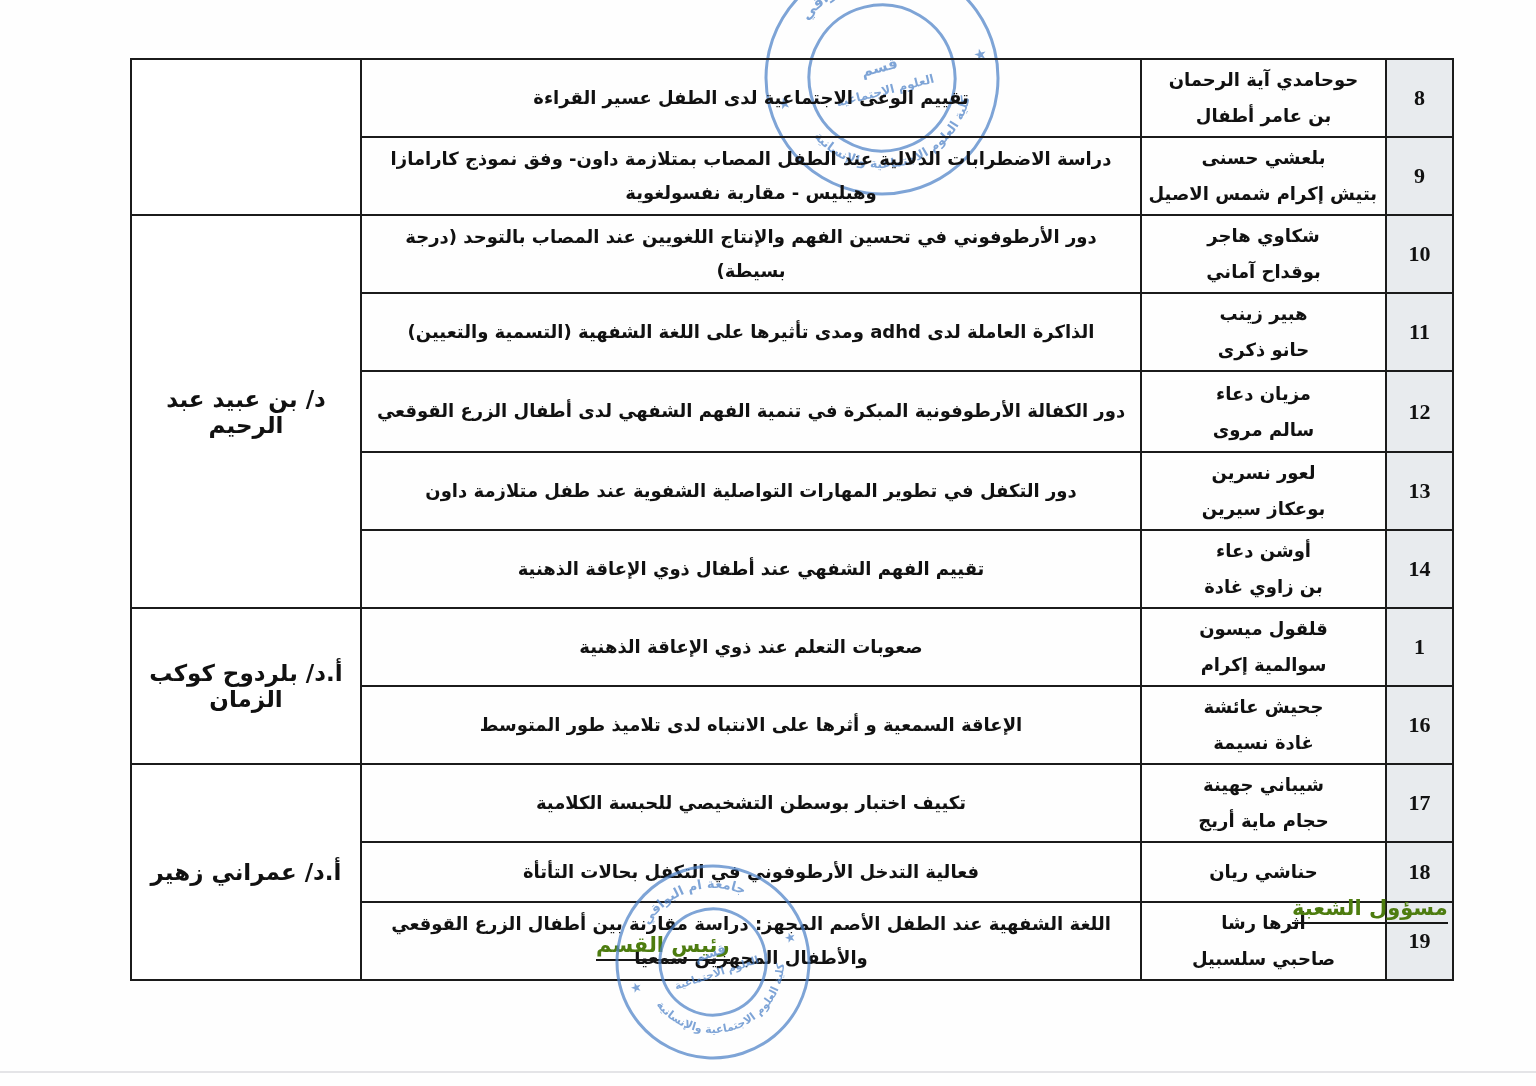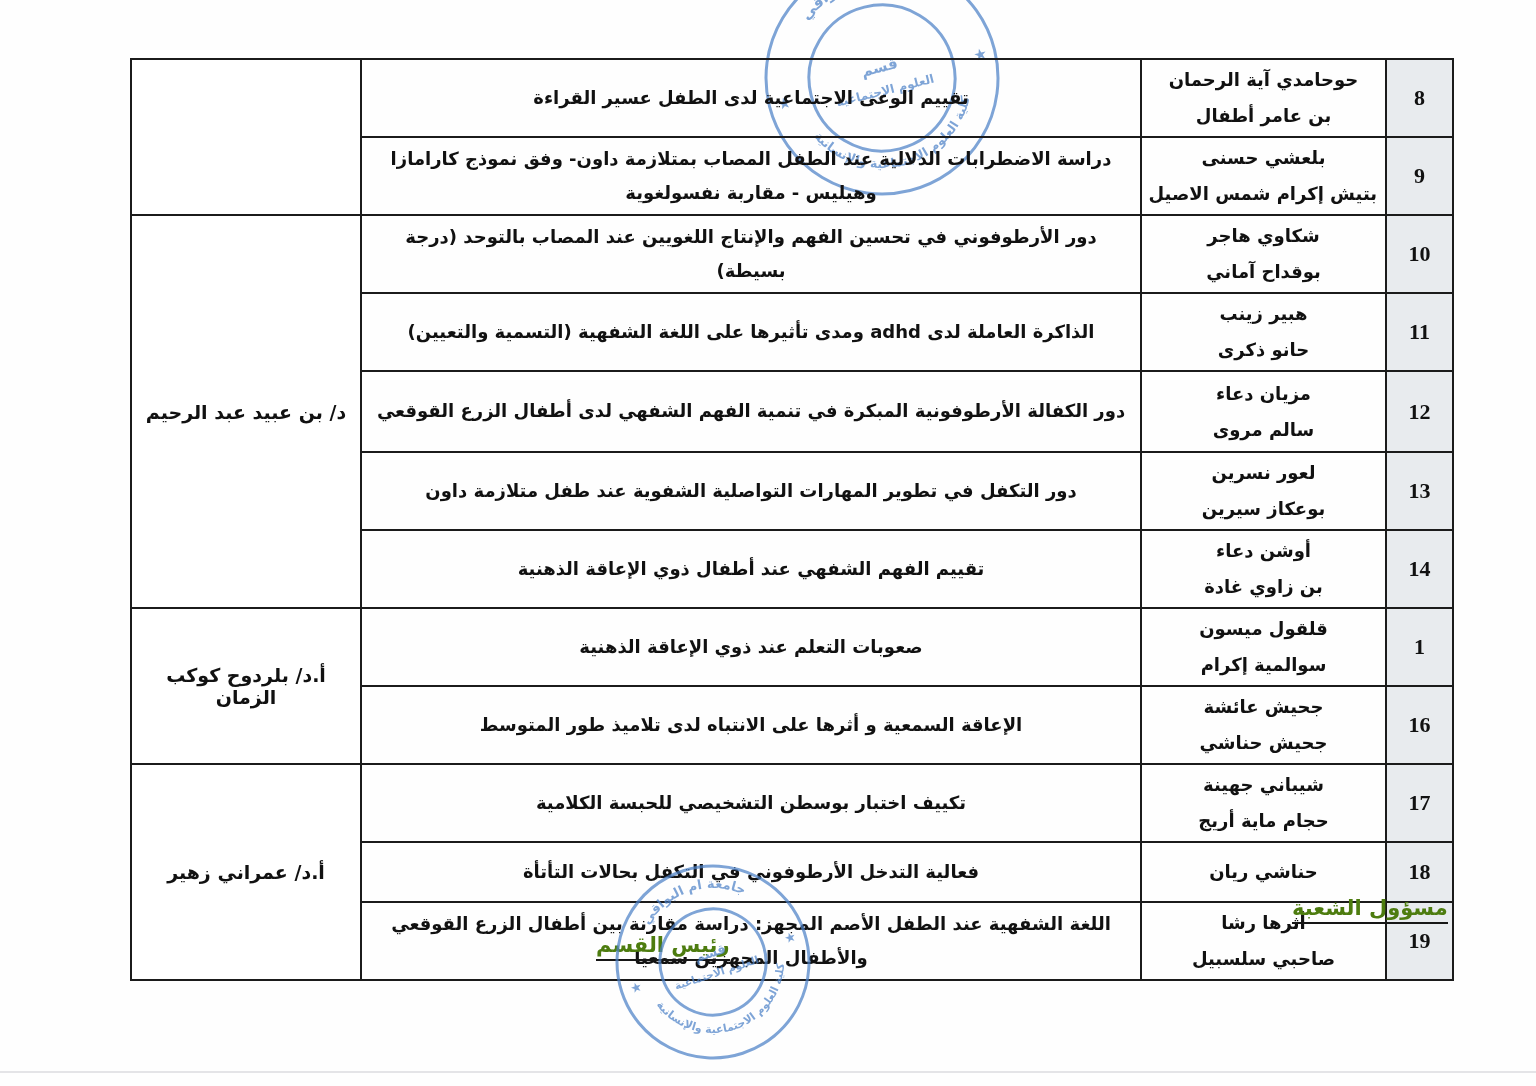--- a/index.html
+++ b/index.html
@@ -21,21 +21,21 @@
     color:#111111;font-weight:bold;
     padding:2px 8px;overflow:hidden;
   }
   td.num-cell{
     background:#e8ebee;
     font-family:"Liberation Serif","DejaVu Serif",serif;
     font-size:22px;
   }
   td.students-cell{font-size:18px;line-height:2.0;padding:2px 4px;}
   td.title-cell{font-size:18px;line-height:1.9;}
-  td.sup-cell{font-size:19px;background:#ffffff;margin-left:38px;}
+  td.sup-cell{font-size:23px;background:#ffffff;margin-left:38px;}
   .student-line{white-space:nowrap;text-align:center;}
 
   
   .sig-label{
     position:absolute;direction:rtl;
     font-size:21px;font-weight:bold;color:#4d7c0f;
     border-bottom:2px solid #161616;padding-bottom:2px;
   }
   .sig-chief{left:596px;top:933px;}
   .sig-branch{left:1292px;top:896px;}
@@ -144,21 +144,21 @@
           <div class="student-line">قلقول ميسون</div>
           <div class="student-line">سوالمية إكرام</div>
         </td>
         <td class="title-cell">صعوبات التعلم عند ذوي الإعاقة الذهنية</td>
         <td class="sup-cell" rowspan="2">أ.د/ بلردوح كوكب الزمان</td>
       </tr>
       <tr style="height:74px">
         <td class="num-cell">16</td>
         <td class="students-cell">
           <div class="student-line">جحيش عائشة</div>
-          <div class="student-line">جحيش حناشي</div>
+          <div class="student-line">غادة نسيمة</div>
         </td>
         <td class="title-cell">الإعاقة السمعية و أثرها على الانتباه لدى تلاميذ طور المتوسط</td>
       </tr>
       <tr style="height:75px">
         <td class="num-cell">17</td>
         <td class="students-cell">
           <div class="student-line">شيباني جهينة</div>
           <div class="student-line">حجام ماية أريج</div>
         </td>
         <td class="title-cell">تكييف اختبار بوسطن التشخيصي للحبسة الكلامية</td>

